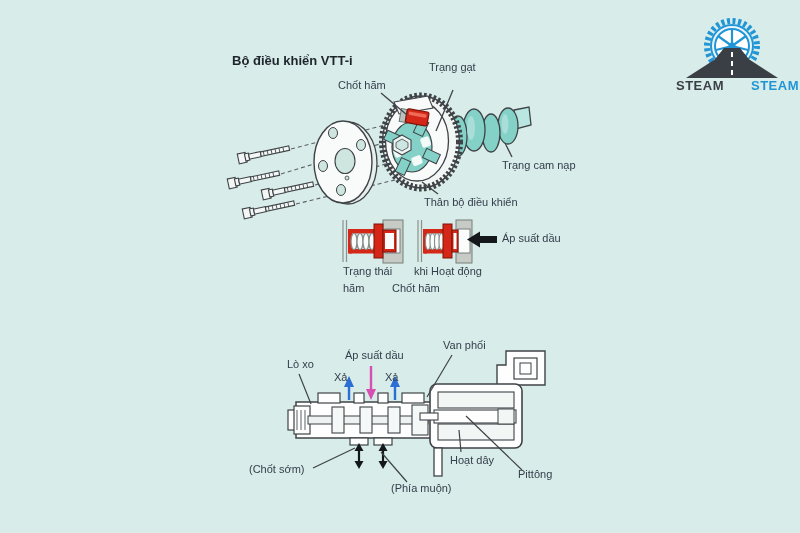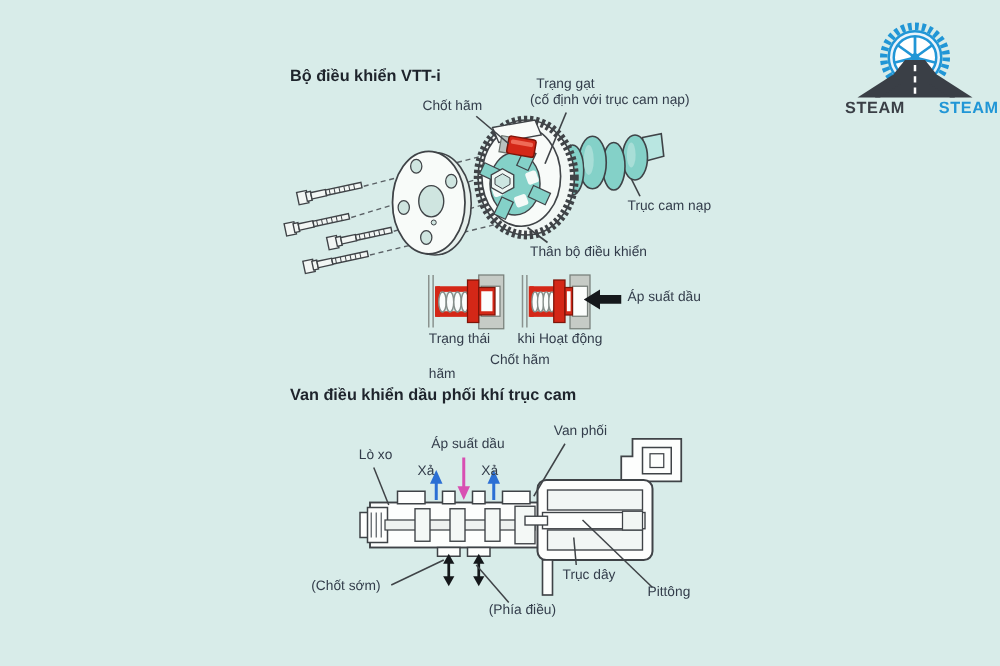--- a/index.html
+++ b/index.html
@@ -283,40 +283,38 @@
       <line x1="407" y1="482" x2="381" y2="452"></line>
       <line x1="461" y1="452" x2="459" y2="430"></line>
       <line x1="522" y1="470" x2="466" y2="416"></line>
     </g>
   </svg>
 
   <div class="label title" style="left:232px;top:54px">Bộ điều khiển VTT-i</div>
 
   <div class="label" style="left:338px;top:79px">Chốt hãm</div>
   <div class="label" style="left:429px;top:61px">Trạng gạt</div>
-  <div class="label" style="left:424px;top:74px">(cố định với trục cam nạp)</div>
-  <div class="label" style="left:502px;top:159px">Trục cam nạp</div>
+  <div class="label" style="left:502px;top:159px">Trạng cam nạp</div>
   <div class="label" style="left:424px;top:196px">Thân bộ điều khiển</div>
 
   <div class="label" style="left:502px;top:232px">Áp suất dầu</div>
   <div class="label" style="left:343px;top:265px">Trạng thái</div>
-  <div class="label" style="left:343px;top:293px">hãm</div>
+  <div class="label" style="left:343px;top:282px">hãm</div>
   <div class="label" style="left:414px;top:265px">khi Hoạt động</div>
   <div class="label" style="left:392px;top:282px">Chốt hãm</div>
 
-  <div class="label title" style="left:232px;top:309px">Van điều khiển dầu phối khí trục cam</div>
 
   <div class="label" style="left:443px;top:339px">Van phối</div>
   <div class="label" style="left:287px;top:358px">Lò xo</div>
   <div class="label" style="left:345px;top:349px">Áp suất dầu</div>
   <div class="label" style="left:334px;top:371px">Xả</div>
   <div class="label" style="left:385px;top:371px">Xả</div>
   <div class="label" style="left:249px;top:463px">(Chốt sớm)</div>
-  <div class="label" style="left:391px;top:482px">(Phía điều)</div>
-  <div class="label" style="left:450px;top:454px">Trục dây</div>
+  <div class="label" style="left:391px;top:482px">(Phía muộn)</div>
+  <div class="label" style="left:450px;top:454px">Hoạt dây</div>
   <div class="label" style="left:518px;top:468px">Pittông</div>
 
   <div class="logo">
     <svg width="120" height="92" viewBox="0 0 120 92">
       <circle cx="56" cy="34" r="25" fill="none" stroke="#2196d6" stroke-width="6" stroke-dasharray="3,2.6"></circle>
       <circle cx="56" cy="34" r="21" fill="#eaf4fb" stroke="#2196d6" stroke-width="2"></circle>
       <circle cx="56" cy="34" r="17" fill="#ffffff" stroke="#2196d6" stroke-width="2"></circle>
       <g stroke="#2196d6" stroke-width="2.2">
         <line x1="56" y1="34" x2="56" y2="17"></line>
           <line x1="56" y1="34" x2="70" y2="24"></line>

